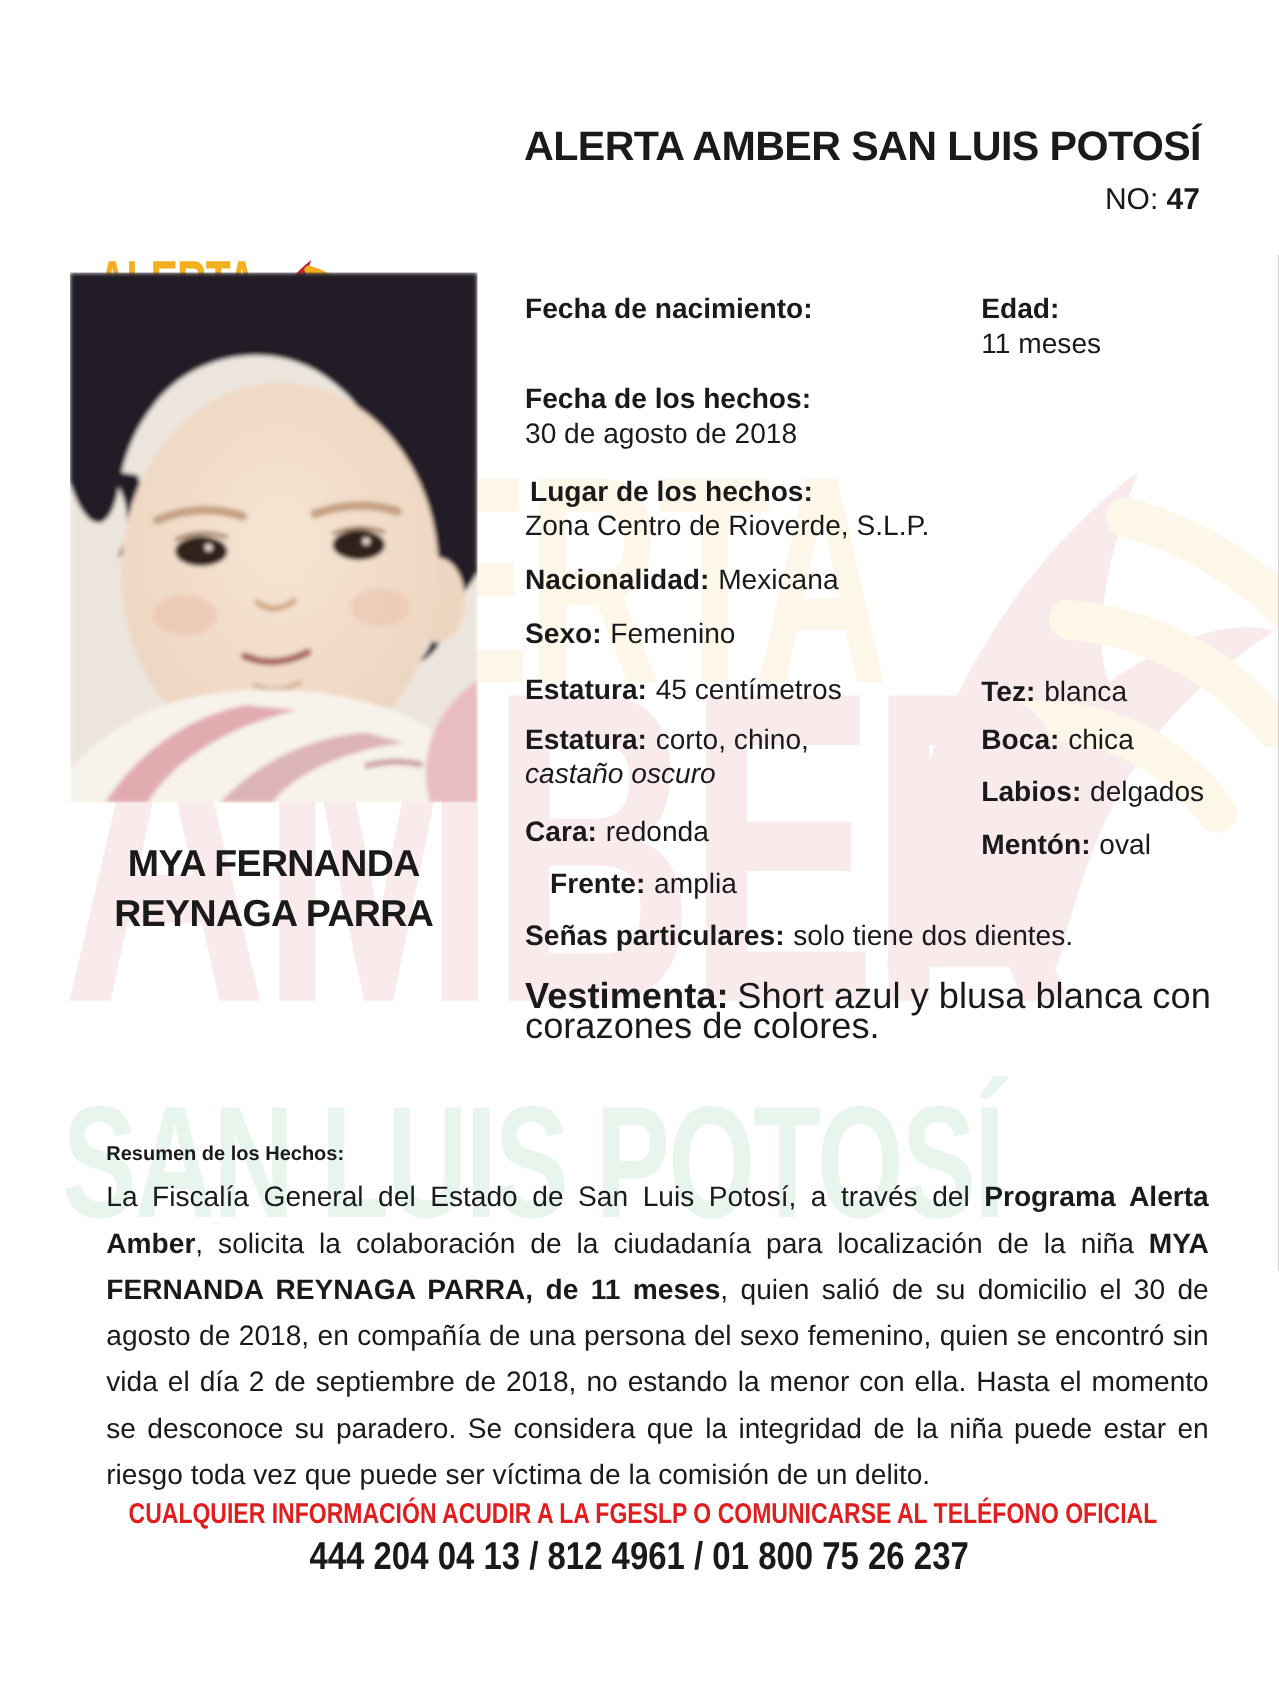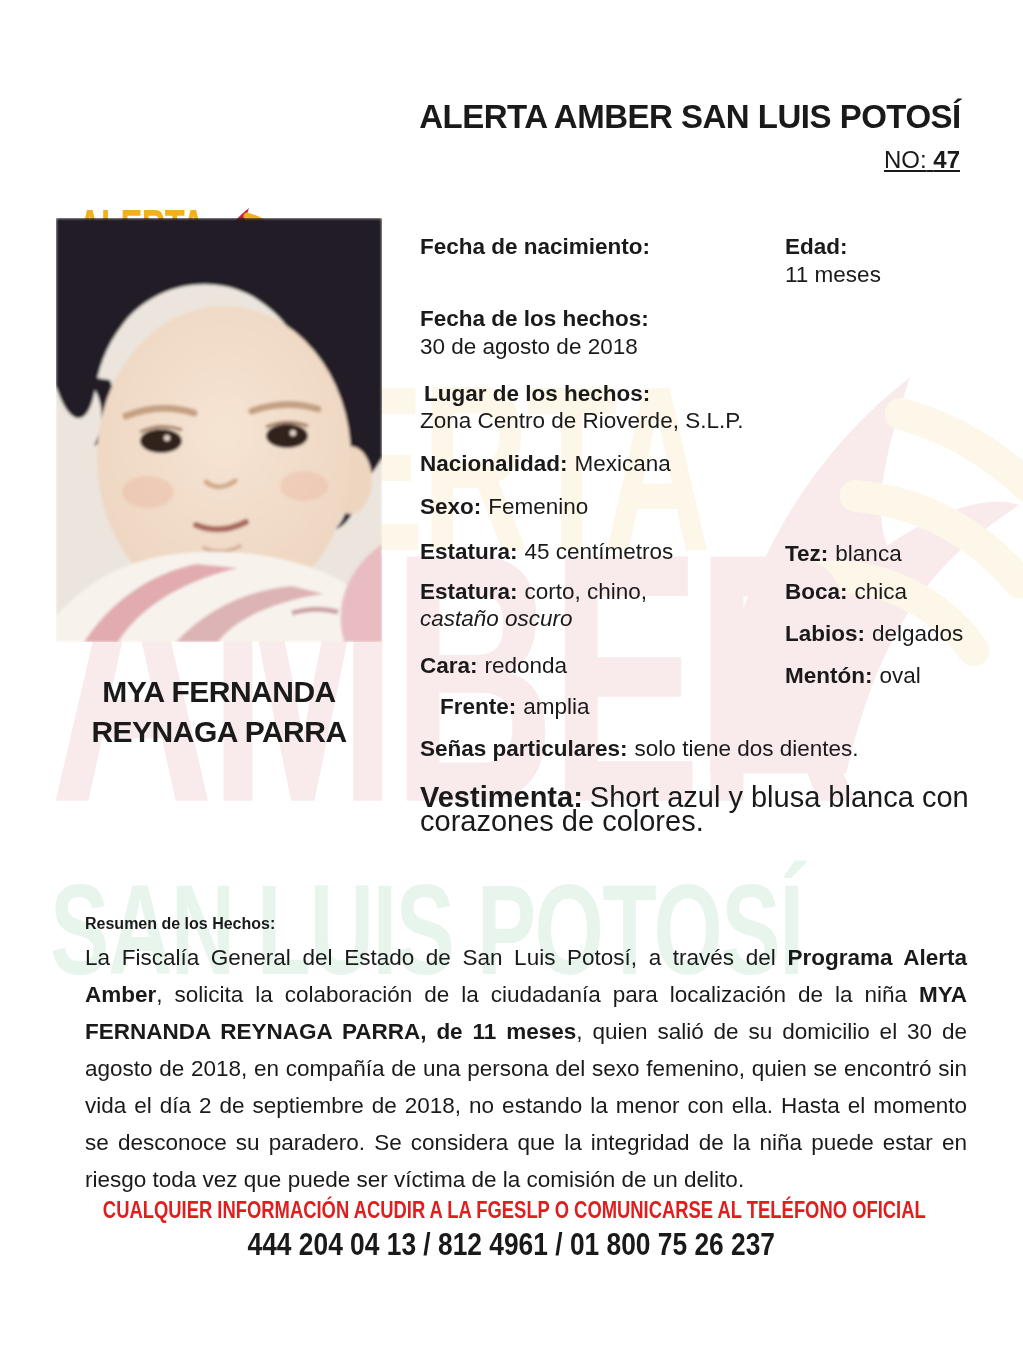--- a/index.html
+++ b/index.html
@@ -22,21 +22,21 @@
             letter-spacing:-0.5px; transform:scaleX(0.70); transform-origin:0 0; white-space:nowrap;}
   .logo .horn{position:absolute; left:137px; top:0; width:78px; height:100px;}
 
   .header-logo{left:60px; top:48px;}
   .watermark{left:50px; top:332px; transform:scale(4.55); transform-origin:0 0;
              opacity:0.09; pointer-events:none;}
 
   
   .title{left:380px; top:98px; width:620px; text-align:center;
          font-weight:bold; font-size:33px; letter-spacing:-0.5px; white-space:nowrap;}
-  .alert-no{left:380px; top:146px; width:580px; text-align:right; font-size:24px;text-decoration:underline;}
+  .alert-no{left:380px; top:146px; width:580px; text-align:right; font-size:24px;}
 
   
   .photo{left:56px; top:218px; width:326px; height:424px;}
   .child-name{left:46px; top:672px; width:346px; text-align:center;
               font-weight:bold; font-size:30px; line-height:40px; letter-spacing:-0.5px;}
 
   
   .fline{position:absolute; font-size:22.5px; line-height:1.2; white-space:nowrap;}
   .fline .lb{font-weight:bold; margin-right:7px;}
   .fwrap{position:absolute; font-size:29px; line-height:24px; white-space:normal;}

